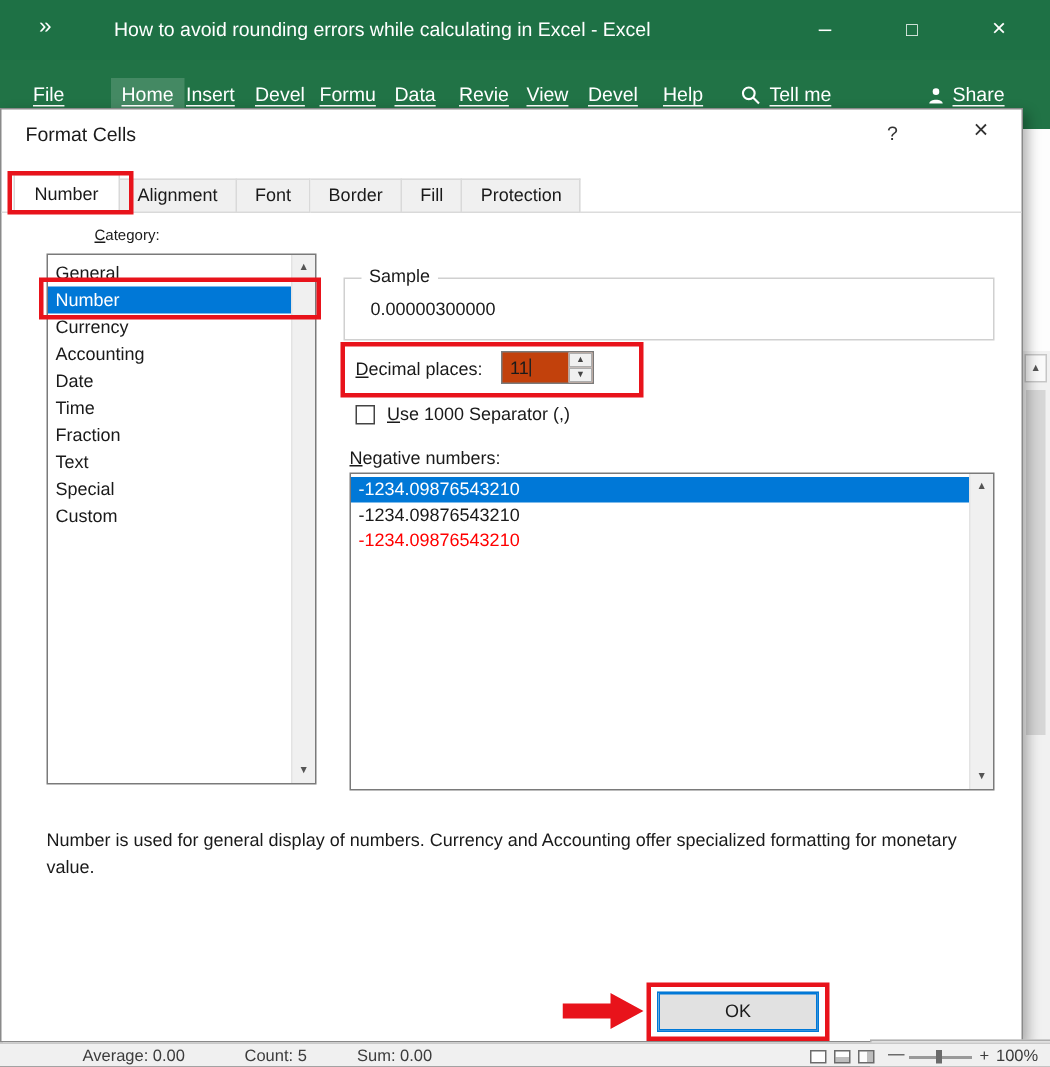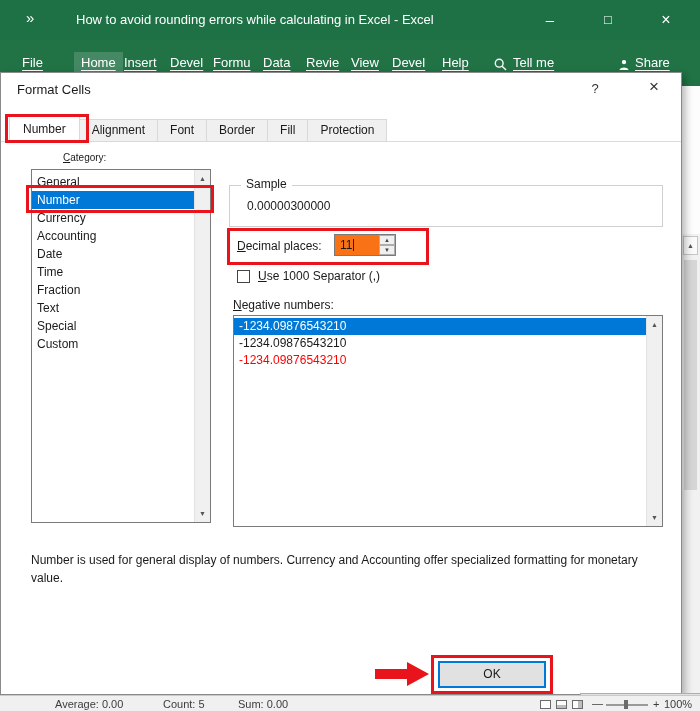--- a/index.html
+++ b/index.html
@@ -53,21 +53,21 @@
 
   .vscroll { position:absolute; right:0; top:0; bottom:0; width:16px; background:#f0f0f0; border-left:1px solid #e3e3e3; }
   .sarr { position:absolute; left:0; width:15px; height:15px; font-size:7px; color:#555; text-align:center; line-height:15px; }
   .sarr.up { top:1px; } .sarr.down { bottom:1px; }
 
   .sample-box { position:absolute; left:228px; top:112px; width:434px; height:42px; border:1px solid #d0d0d0; }
   .sample-label { position:absolute; left:240px; top:104px; background:#fff; padding:0 5px; font-size:12px; }
   .sample-value { position:absolute; left:246px; top:126px; font-size:12px; }
 
   .dec-label { position:absolute; left:236px; top:166px; font-size:12px; }
-  .dec-input { position:absolute; left:333px; top:161px; width:62px; height:22px; background:#f97316;
+  .dec-input { position:absolute; left:333px; top:161px; width:62px; height:22px; background:#c2410c;
                border:1px solid #7a7a7a; font-size:12px; padding:3px 18px 0 5px; }
   .caret { display:inline-block; width:1px; height:12px; background:#222; vertical-align:-2px; margin-left:1px; }
   .spinner { position:absolute; left:378px; top:162px; width:16px; height:20px; }
   .spin-btn { height:10px; border:1px solid #adadad; background:#f0f0f0; font-size:6px; line-height:8px; text-align:center; color:#444; }
 
   .chk-box { position:absolute; left:236px; top:197px; width:13px; height:13px; background:#fff; border:1px solid #444; }
   .chk-label { position:absolute; left:257px; top:196px; font-size:12px; }
 
   .neg-label { position:absolute; left:232px; top:225px; font-size:12px; }
   .neg-list { position:absolute; left:232px; top:242px; width:430px; height:212px; background:#fff;

